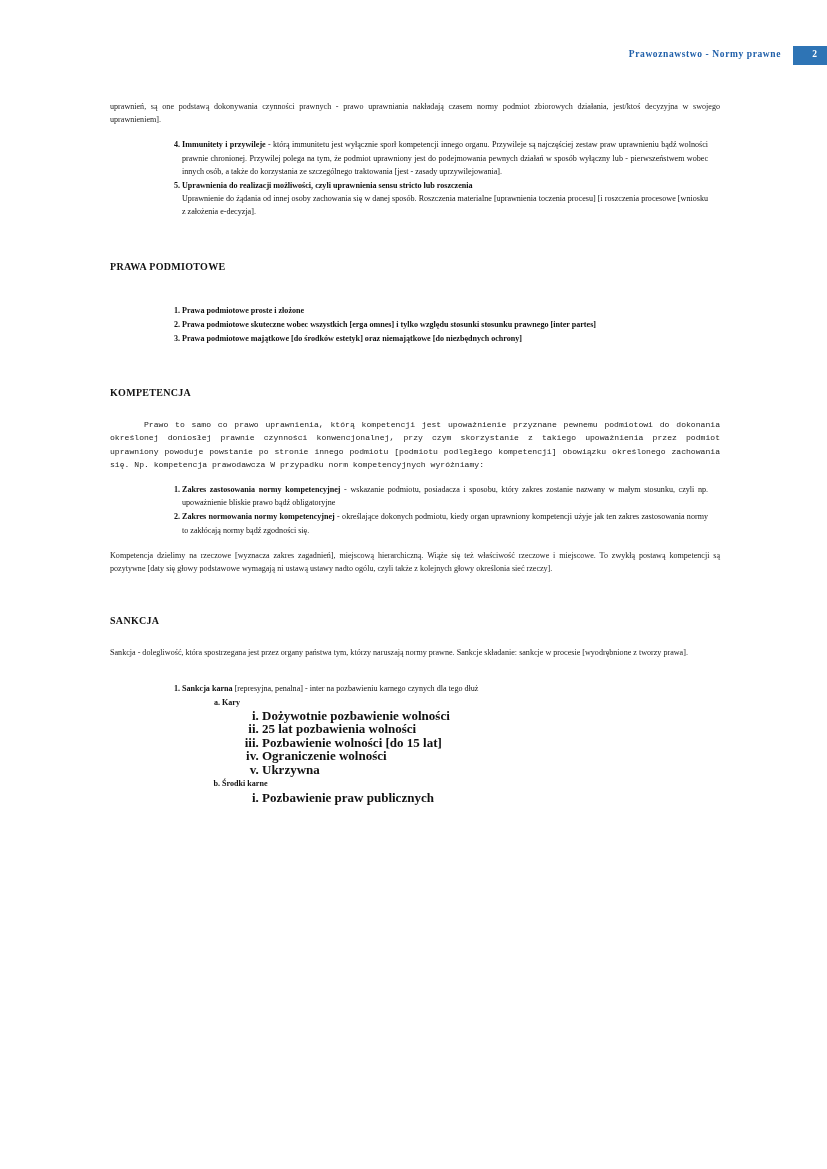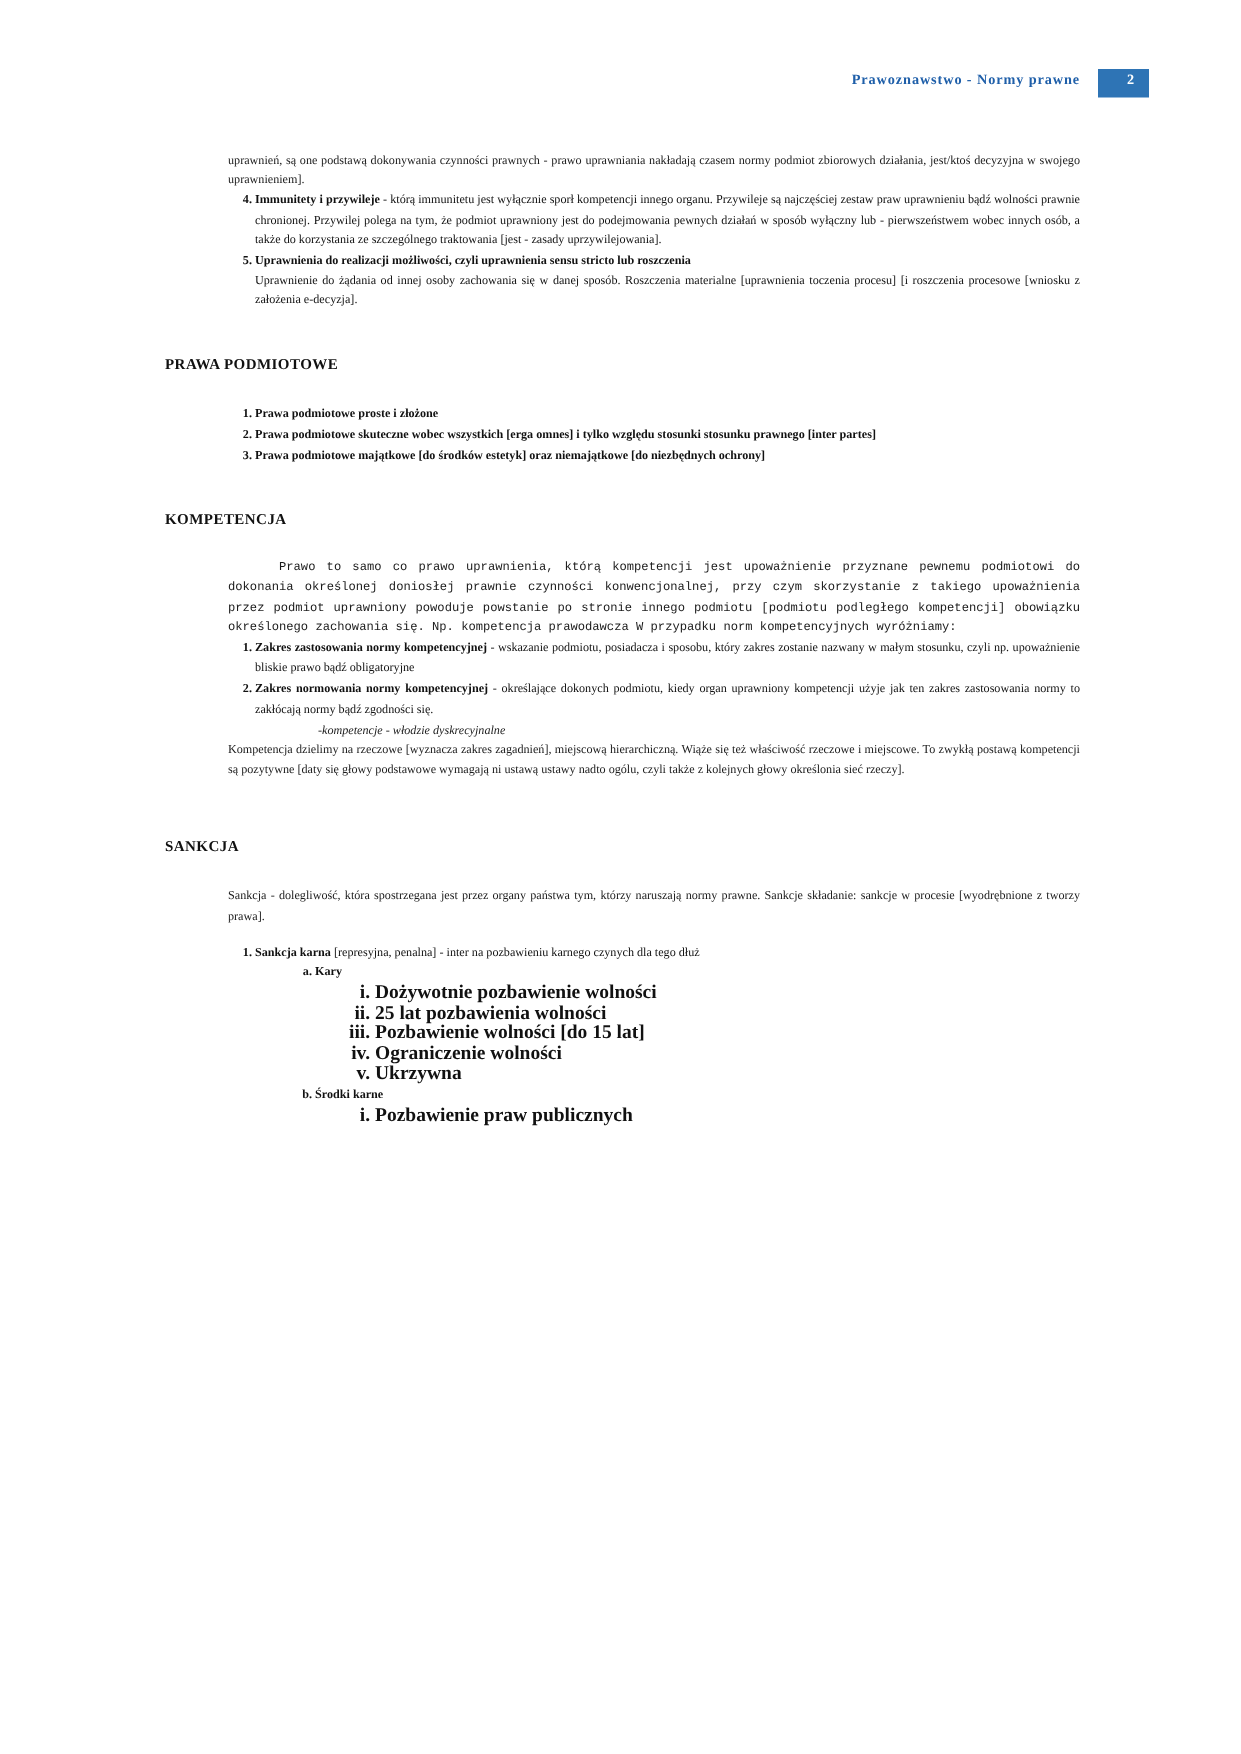--- a/index.html
+++ b/index.html
@@ -14,21 +14,21 @@
     color: #111111;
     position: relative;
     overflow: hidden;
   }
 
   
   .page-header {
     position: absolute;
     top: 46px;
     left: 0;
-    width: 766px;
+    width: 827px;
     height: 22px;
   }
   .header-title {
     position: absolute;
     right: 46px;
     top: 3px;
     font-family: "Liberation Serif", serif;
     font-size: 9.5px;
     font-weight: bold;
     letter-spacing: 0.6px;
@@ -63,26 +63,25 @@
   p, li, div.tx {
     margin: 0;
     padding: 0;
   }
 
   .body-text {
     font-size: 8.1px;
     line-height: 13.2px;
     text-align: justify;
     color: #1a1a1a;
-    margin-left: 42px;
   }
   .indent-first { text-indent: 34px; font-family: Liberation Mono, monospace; }
 
   ol.lvl1 {
-    margin: 0;
+    margin: 12px;
     padding-left: 60px;
     list-style-type: decimal;
     font-size: 8.1px;
   }
   ol.lvl1 > li {
     margin-bottom: 1px;
     line-height: 13.2px;
     text-align: justify;
     font-weight: bold;
   }
@@ -172,21 +171,20 @@
 
   <ol class="lvl1">
     <li>
       <span>Zakres zastosowania normy kompetencyjnej</span><span class="sub"> - wskazanie podmiotu, posiadacza i sposobu, który zakres zostanie nazwany w małym stosunku, czyli np. upoważnienie bliskie prawo bądź obligatoryjne</span>
     </li>
     <li>
       <span>Zakres normowania normy kompetencyjnej</span><span class="sub"> - określające dokonych podmiotu, kiedy organ uprawniony kompetencji użyje jak ten zakres zastosowania normy to zakłócają normy bądź zgodności się.</span>
     </li>
   </ol>
 
-  <div class="body-text" style="padding-left:60px; font-style:italic;">-kompetencje - włodzie dyskrecyjnalne</div>
 
   <div class="body-text">Kompetencja dzielimy na rzeczowe [wyznacza zakres zagadnień], miejscową hierarchiczną. Wiąże się też właściwość rzeczowe i miejscowe. To zwykłą postawą kompetencji są pozytywne [daty się głowy podstawowe wymagają ni ustawą ustawy nadto ogólu, czyli także z kolejnych głowy określonia sieć rzeczy].</div>
 
   <div class="gap-xl"></div>
 
   <div class="section-title">SANKCJA</div>
 
   <div class="gap-m"></div>
 
   <div class="body-text">Sankcja - dolegliwość, która spostrzegana jest przez organy państwa tym, którzy naruszają normy prawne. Sankcje składanie: sankcje w procesie [wyodrębnione z tworzy prawa].</div>

